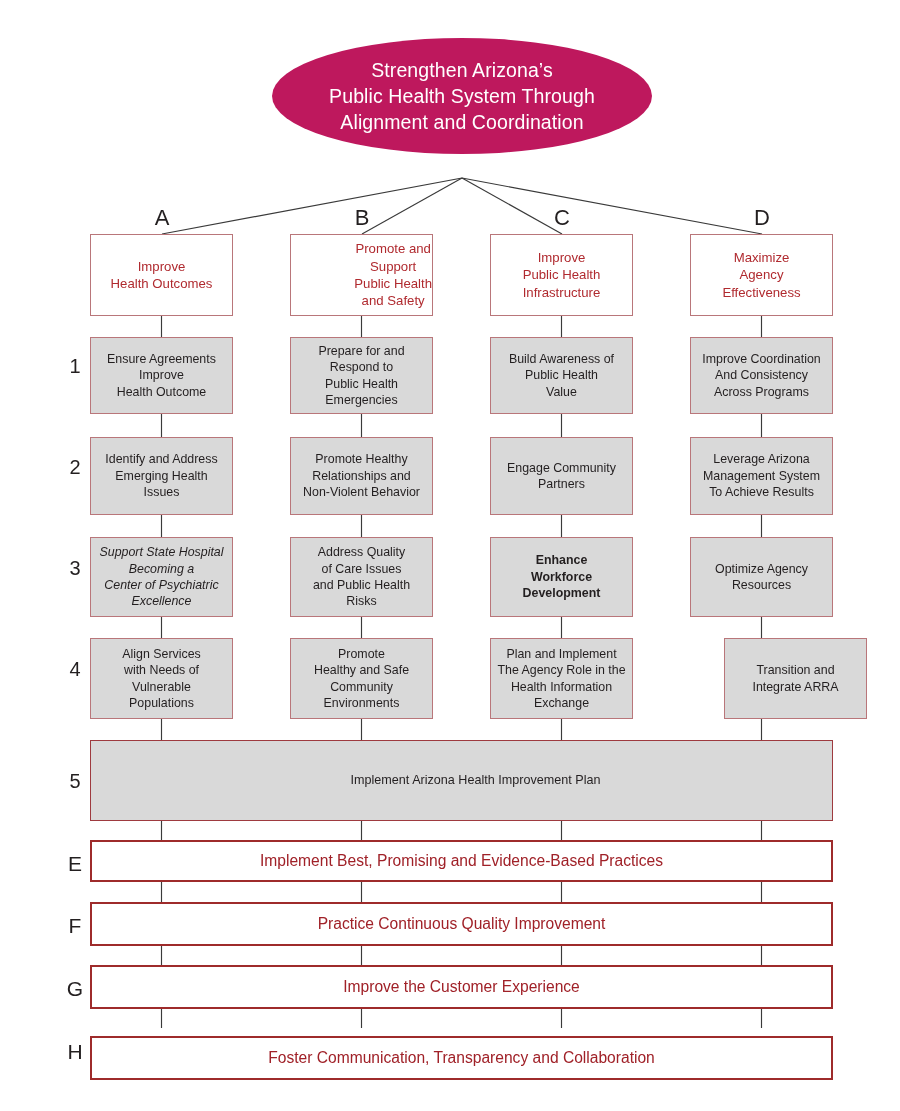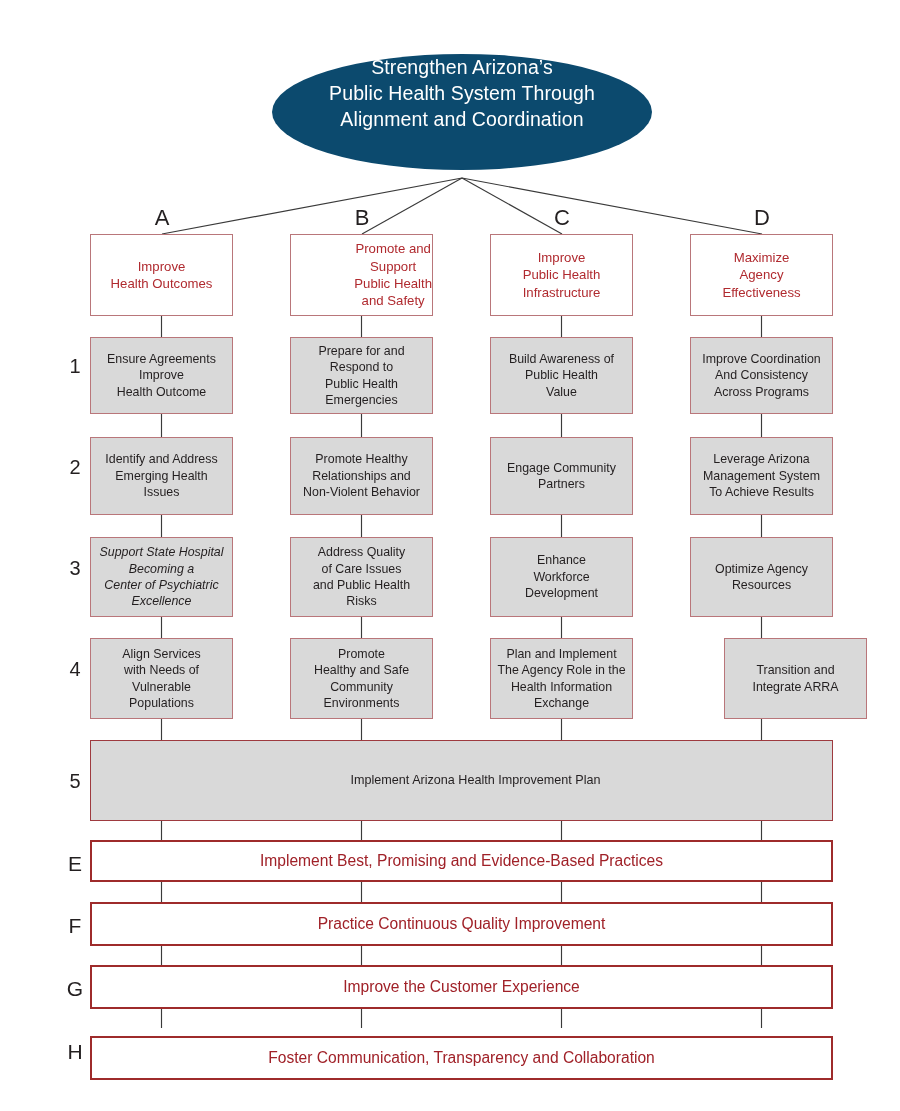--- a/index.html
+++ b/index.html
@@ -30,27 +30,28 @@
     width: 900px;
     height: 1111px;
     pointer-events: none;
     z-index: 1;
   }
 
   
   .title-ellipse {
     position: absolute;
     left: 272px;
-    top: 54px;
+    top: 38px;
     width: 380px;
     height: 116px;
-    background: #0c4a6e;
+    background: #be185d;
     border-radius: 50%;
     z-index: 3;
     display: flex;
+    align-items: center;
     justify-content: center;
   }
   .title-ellipse .title-text {
     color: #ffffff;
     font-size: 19.5px;
     line-height: 1.34;
     text-align: center;
     letter-spacing: 0.1px;
     white-space: pre-line;
     padding: 0 16px;
@@ -271,21 +272,21 @@
 Becoming a
 Center of Psychiatric
 Excellence</span>
   </div>
   <div class="node goal" style="left:290px; top:537px; width:143px; height:80px;">
     <span>Address Quality
 of Care Issues
 and Public Health
 Risks</span>
   </div>
-  <div class="node goal" style="left:490px; top:537px; width:143px; height:80px;">
+  <div class="node goal" style="left:490px; top:537px; width:143px; height:80px;font-weight:bold;">
     <span>Enhance
 Workforce
 Development</span>
   </div>
   <div class="node goal" style="left:690px; top:537px; width:143px; height:80px;">
     <span>Optimize Agency
 Resources</span>
   </div>
 
   <div class="node goal" style="left:90px; top:638px; width:143px; height:81px;">

